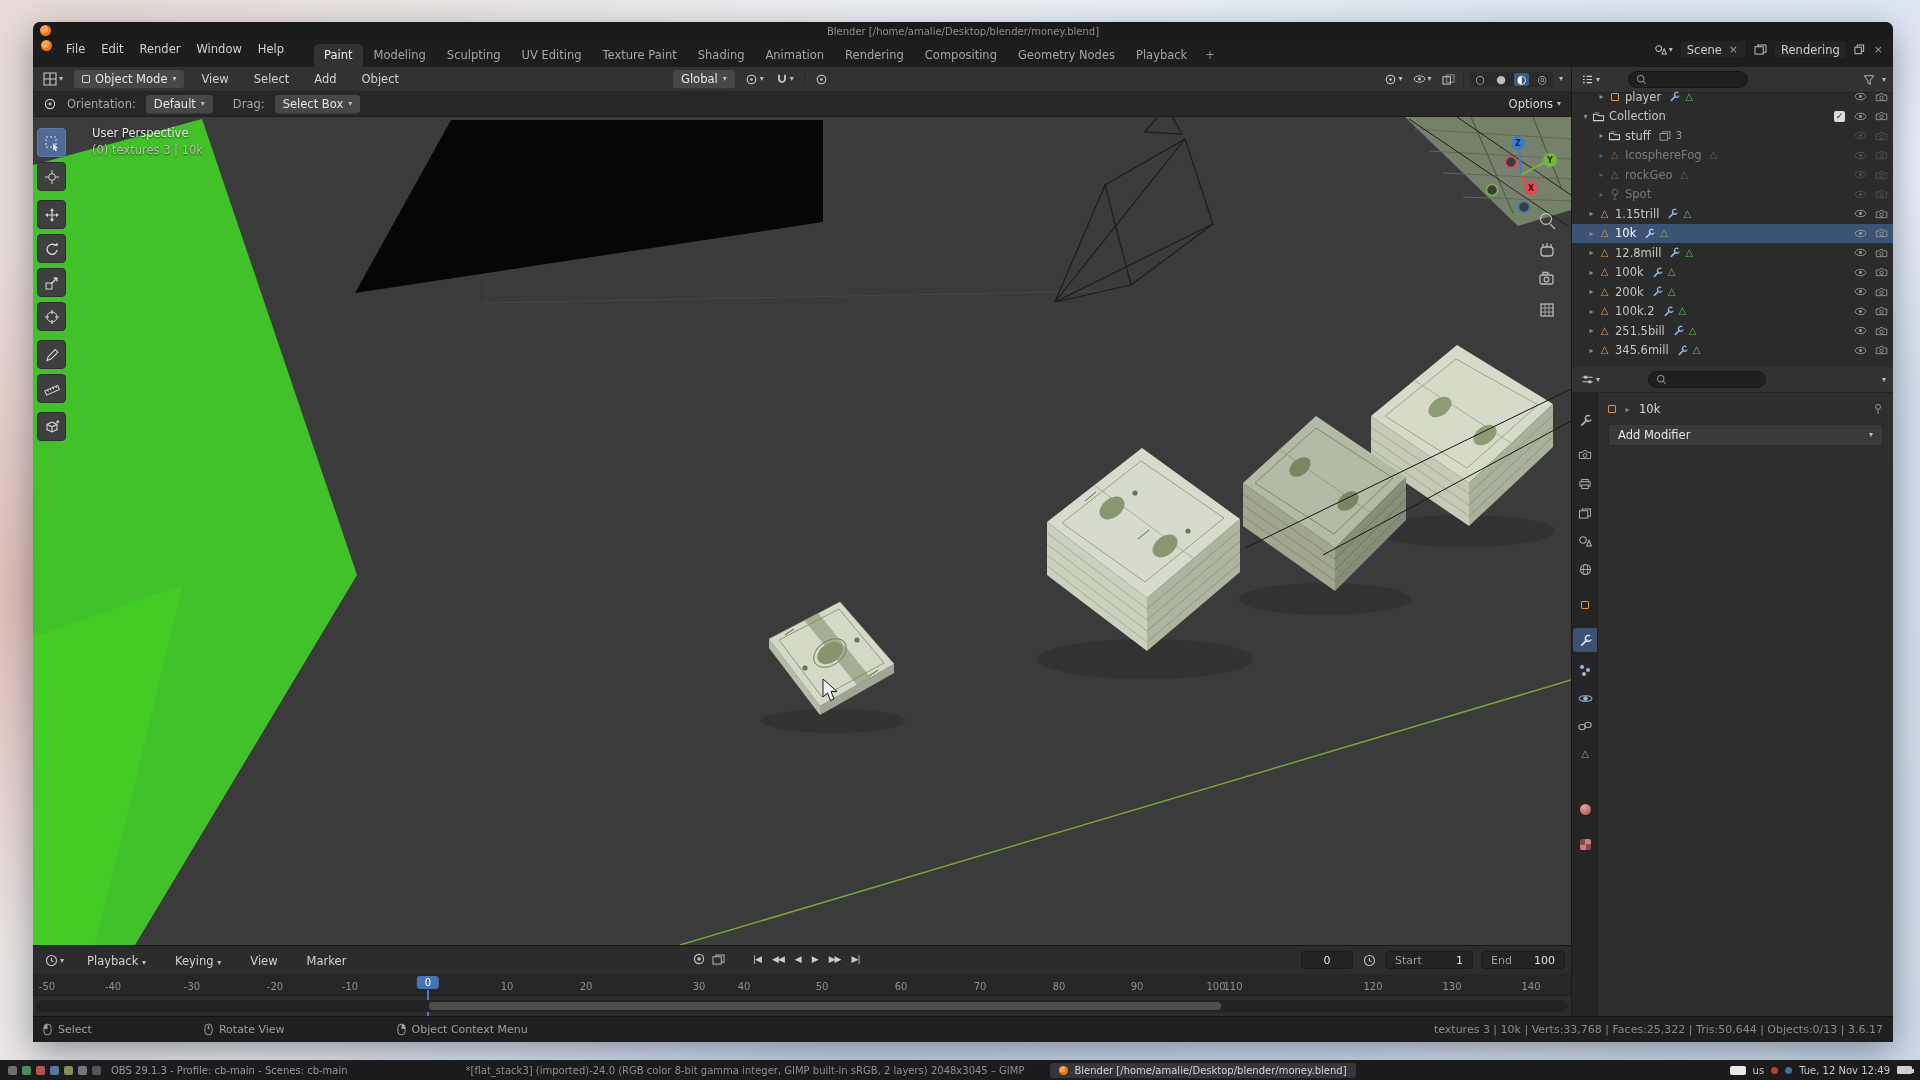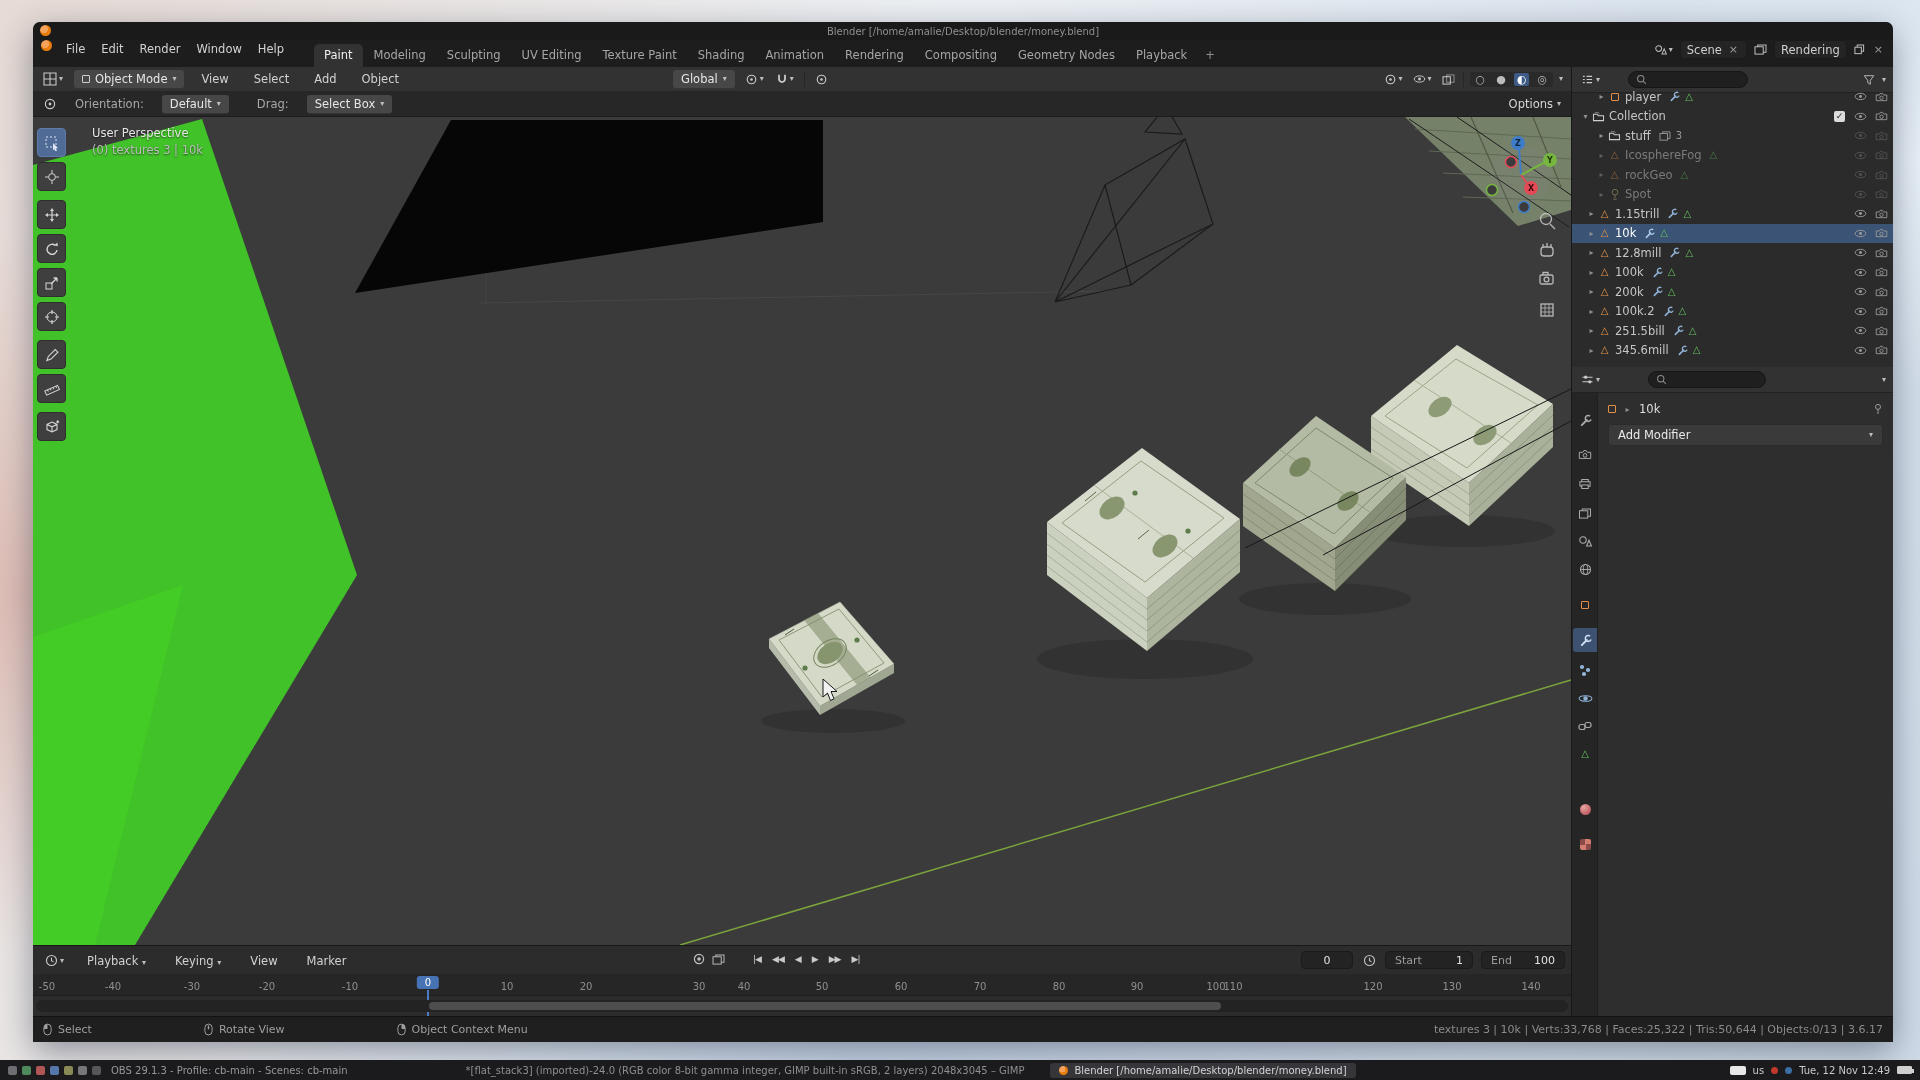--- a/index.html
+++ b/index.html
@@ -29,21 +29,21 @@
   .toolheader{position:absolute;left:0;top:45px;width:1538px;height:25px;background:#323232;display:flex;align-items:center;padding:0 8px;gap:9px;border-bottom:1px solid #262626}
   .combo{display:flex;align-items:center;gap:5px;background:#474747;border-radius:3px;height:19px;padding:0 8px;color:#e6e6e6;box-shadow:inset 0 -1px 0 rgba(0,0,0,.25)}
   .th-center{position:absolute;left:640px;display:flex;align-items:center;gap:8px}
   .th-right{position:absolute;right:8px;display:flex;align-items:center;gap:6px}
   .glyphbtn{display:flex;align-items:center;gap:2px;color:#c9c9c9;padding:1px 2px}
   .shadeseg{display:flex;align-items:center;background:#2a2a2a;border-radius:3px;padding:1px 3px;gap:5px;font-size:11px}
   .shadeseg .sh{color:#bdbdbd;padding:0 3px;border-radius:2px}
   .shadeseg .sh.active{background:#3e5a86;color:#fff}
   .vsep{width:1px;height:15px;background:#262626}
   
-  .optrow{position:absolute;left:0;top:70px;width:1538px;height:25px;background:#272727;display:flex;align-items:center;padding:0 10px;gap:18px;border-bottom:1px solid #1d1d1d}
+  .optrow{position:absolute;left:0;top:70px;width:1538px;height:25px;background:#272727;display:flex;align-items:center;padding:0 10px;gap:10px;border-bottom:1px solid #1d1d1d}
   .lbl{color:#a8a8a8}
   .optrow .right{margin-left:auto;display:flex;align-items:center;gap:4px;color:#d6d6d6}
   
   .viewport{position:absolute;left:0;top:95px;width:1538px;height:828px;background:#3b3b3b;overflow:hidden}
   .overlaytxt{position:absolute;left:59px;top:8px;line-height:17px;font-size:11.5px;color:#e6e6e6;text-shadow:0 1px 2px rgba(0,0,0,.6)}
   .overlaytxt .l2{color:#bdbdbd}
   .vtoolbar{position:absolute;left:4px;top:11px;width:30px}
   .vtool{width:29px;height:29px;background:#3f3f3f;border:1px solid #2e2e2e;border-radius:4px;display:flex;align-items:center;justify-content:center;margin-bottom:5px;color:#dcdcdc}
   .vtool.active{background:#4f6b96;border-color:#5d7cab}
   .vtool.gap{margin-top:9px}
@@ -1066,21 +1066,21 @@
         <span>1</span>
     </div>
     <div class="tl-field kv" style="left:1448px;width:84px">
       <span class="k">End</span>
         <span>100</span>
     </div>
     <div class="tl-ruler">
       <span class="tick" style="left:14px">-50</span>
       <span class="tick" style="left:80px">-40</span>
       <span class="tick" style="left:159px">-30</span>
-      <span class="tick" style="left:234px">-20</span>
+      <span class="tick" style="left:242px">-20</span>
       <span class="tick" style="left:317px">-10</span>
       <span class="tick" style="left:474px">10</span>
       <span class="tick" style="left:553px">20</span>
       <span class="tick" style="left:666px">30</span>
       <span class="tick" style="left:711px">40</span>
       <span class="tick" style="left:789px">50</span>
       <span class="tick" style="left:868px">60</span>
       <span class="tick" style="left:947px">70</span>
       <span class="tick" style="left:1026px">80</span>
       <span class="tick" style="left:1104px">90</span>

